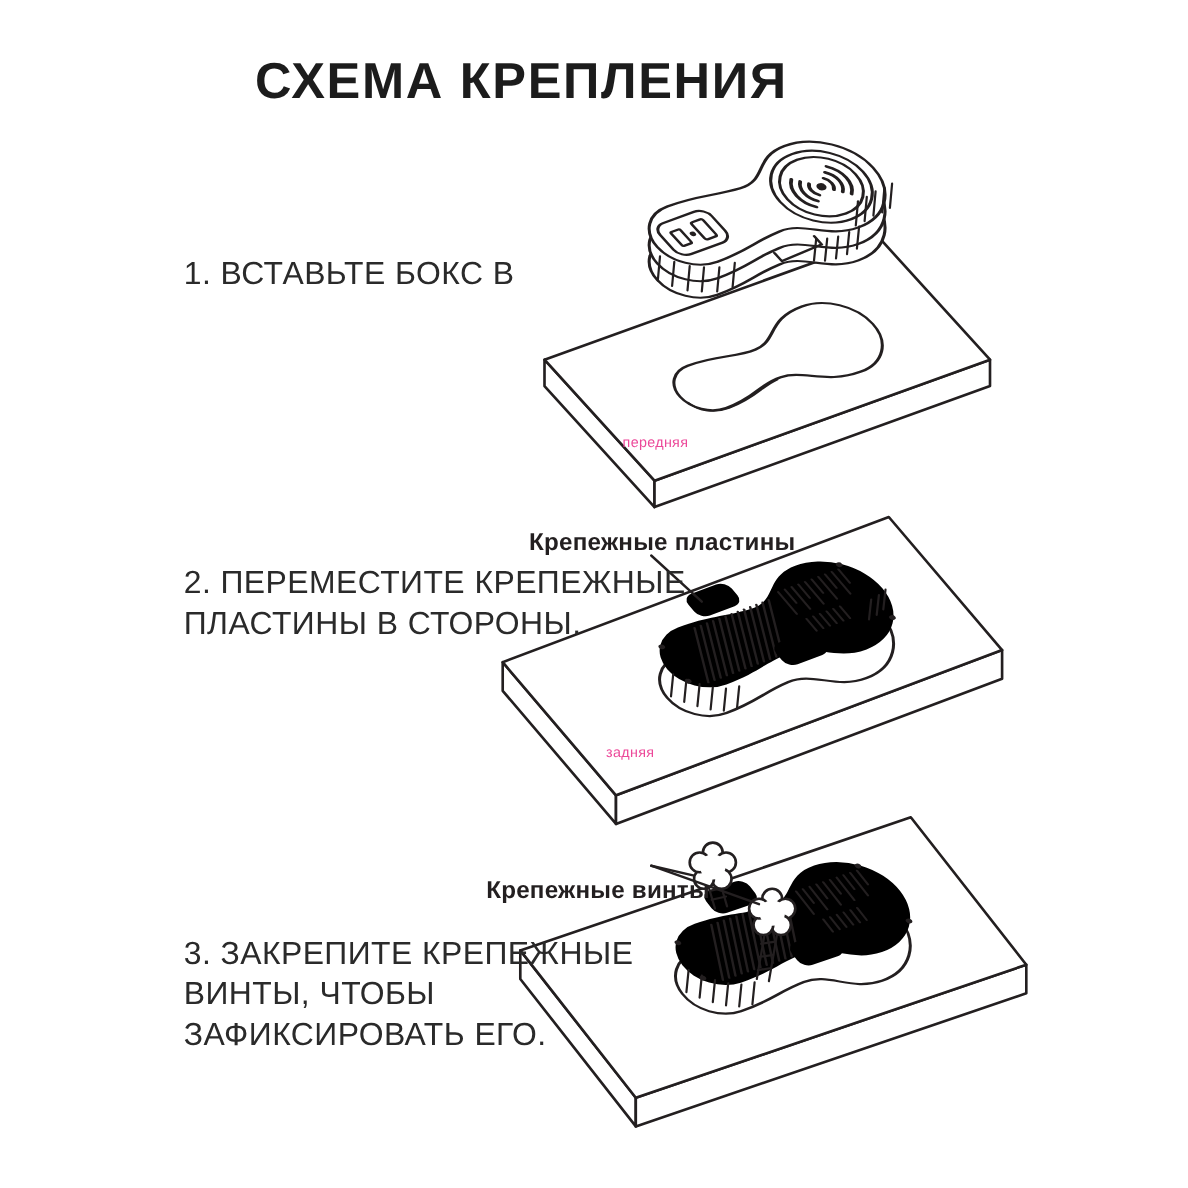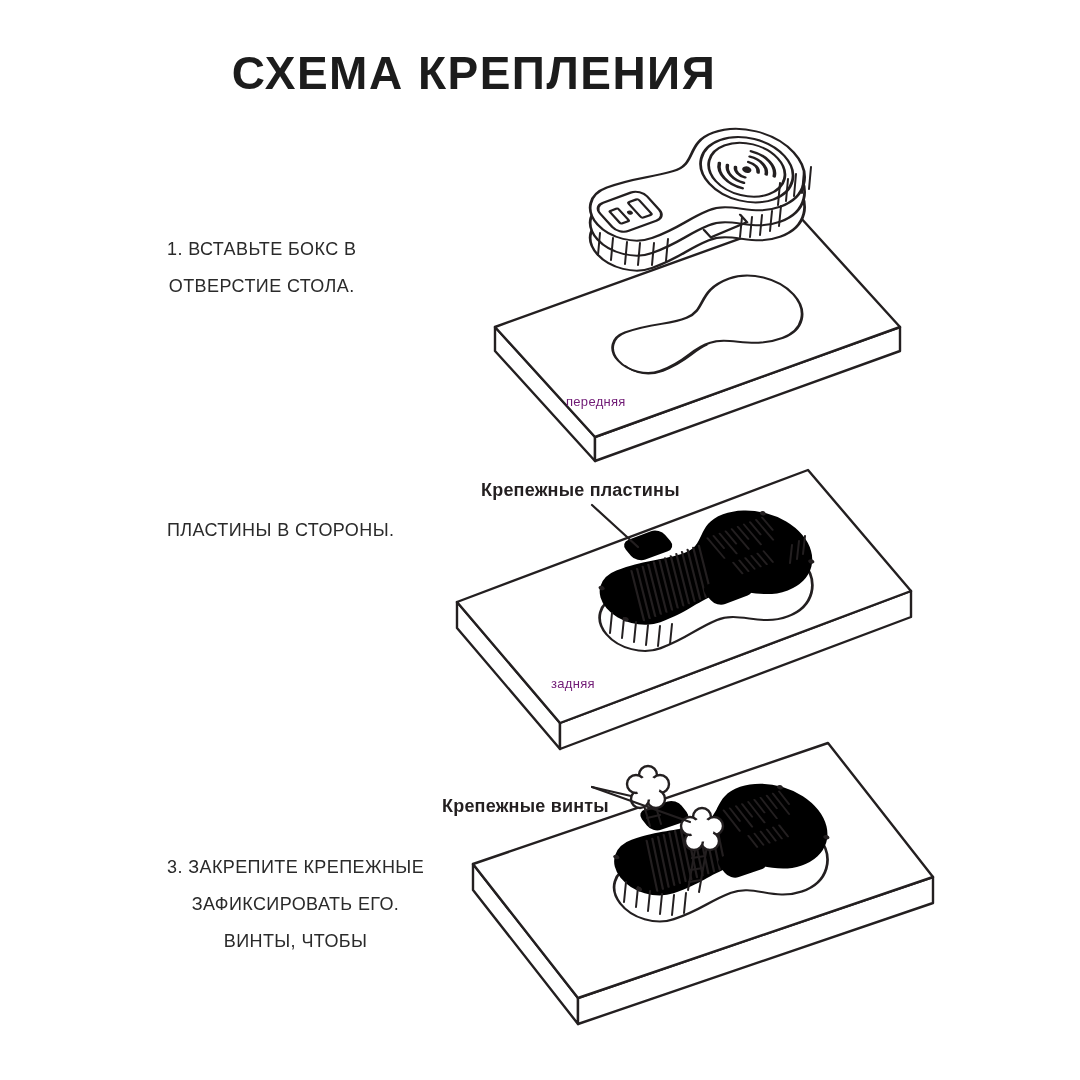--- a/index.html
+++ b/index.html
@@ -1,52 +1,52 @@
 <!DOCTYPE html>
 <html><head>
 <meta charset="utf-8">
 <style>
   html,body{margin:0;padding:0;background:#ffffff;}
   .page{position:relative;width:948px;height:1080px;background:#ffffff;overflow:hidden;
         font-family:"Liberation Sans",sans-serif;color:#231f20;}
   .abs{position:absolute;}
   .title{left:0;right:0;top:46px;text-align:center;margin:0;
          font-size:46px;font-weight:700;letter-spacing:1.5px;color:#1c1c1c;}
-  .step{font-size:18px;line-height:37px;letter-spacing:.4px;color:#2a2a2a;white-space:nowrap;z-index:3;text-align:center;}
-  .callout{font-size:18px;font-weight:700;letter-spacing:.2px;color:#231f20;white-space:nowrap;z-index:3;}
-  .small-label{font-size:13px;color:#701a75;letter-spacing:.3px;white-space:nowrap;z-index:3;}
+  .step{font-size:29px;line-height:37px;letter-spacing:.4px;color:#2a2a2a;white-space:nowrap;z-index:3;}
+  .callout{font-size:22px;font-weight:700;letter-spacing:.2px;color:#231f20;white-space:nowrap;z-index:3;}
+  .small-label{font-size:13px;color:#ec4899;letter-spacing:.3px;white-space:nowrap;z-index:3;}
   svg.illo{position:absolute;overflow:visible;z-index:1;}
   .ln path,.ln rect,.ln circle,.ln ellipse{fill:#ffffff;stroke:#231f20;stroke-width:2.4;
       stroke-linejoin:round;stroke-linecap:round;}
   .nofill{fill:none !important;}
   .dot{fill:#231f20 !important;stroke:none !important;}
   .erase{fill:#ffffff !important;stroke:none !important;}
   .thin{stroke-width:1.7 !important;}
   .hatch line{stroke:#231f20;stroke-width:2;stroke-linecap:round;}
   .leader{stroke:#231f20;stroke-width:2.2;stroke-linecap:round;}
   .icon path{stroke-width:3 !important;}
 </style>
 </head>
 <body>
 
 <div class="page">
 
   <h1 class="abs title">СХЕМА КРЕПЛЕНИЯ</h1>
 
   <div class="abs step" style="left:167px;top:231px;">
     <div>1. ВСТАВЬТЕ БОКС В</div>
-    <div>ОТВЕРСТИЕ СТОЛА.</div>
   </div>
   <div class="abs step" style="left:167px;top:512px;">
+    <div>2. ПЕРЕМЕСТИТЕ КРЕПЕЖНЫЕ</div>
     <div>ПЛАСТИНЫ В СТОРОНЫ.</div>
   </div>
   <div class="abs step" style="left:167px;top:801px;margin-top:48px;">
     <div>3. ЗАКРЕПИТЕ КРЕПЕЖНЫЕ</div>
+    <div>ВИНТЫ, ЧТОБЫ</div>
     <div>ЗАФИКСИРОВАТЬ ЕГО.</div>
-    <div>ВИНТЫ, ЧТОБЫ</div>
   </div>
 
   <div class="abs callout" style="left:481px;top:480px;">Крепежные пластины</div>
   <div class="abs callout" style="left:442px;top:760px;margin-top:36px;">Крепежные винты</div>
   <div class="abs small-label" style="left:566px;top:394px;">передняя</div>
   <div class="abs small-label" style="left:551px;top:676px;font-size:13px;">задняя</div>
 
   <svg class="illo" style="left:480px;top:105px;width:460px;height:360px" viewBox="0 0 460 360">
     <g class="ln">
       <path d="M15 222 L15 246 L115 356 L115 332 Z"></path>

